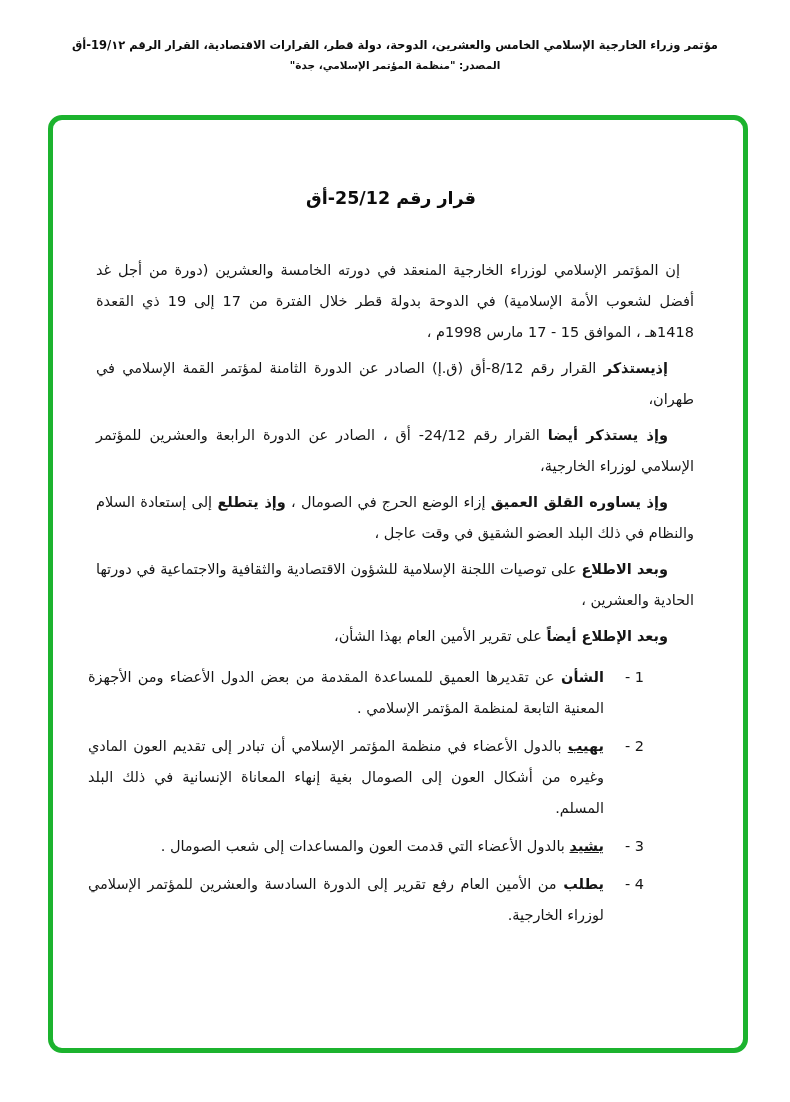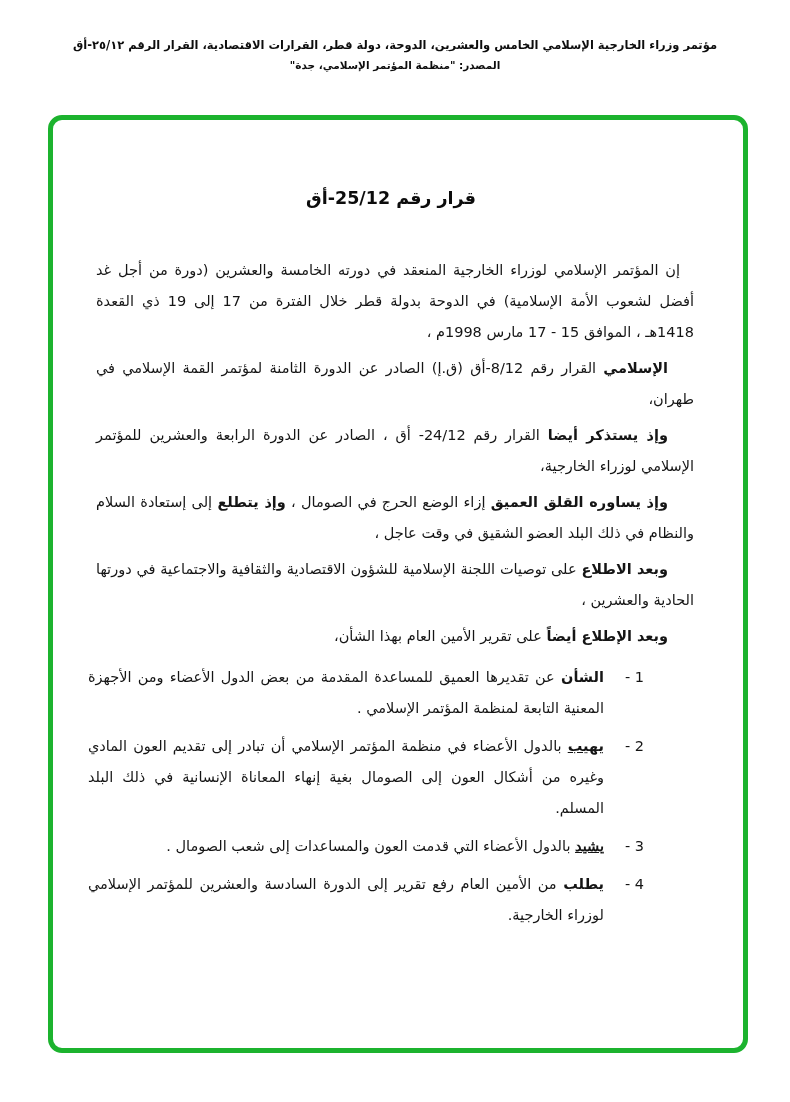--- a/index.html
+++ b/index.html
@@ -87,51 +87,51 @@
   .item .item-text {
     flex: 1 1 auto;
     text-align: justify;
   }
   b { font-weight: bold; }
 </style>
 </head>
 <body>
 
 <div class="page-header">
-  <div class="line1">مؤتمر وزراء الخارجية الإسلامي الخامس والعشرين، الدوحة، دولة قطر، القرارات الاقتصادية، القرار الرقم ٢٥/١٢-أق</div>
+  <div class="line1">مؤتمر وزراء الخارجية الإسلامي الخامس والعشرين، الدوحة، دولة قطر، القرارات الاقتصادية، القرار الرقم 19/١٢-أق</div>
   <div class="line2">المصدر:  "منظمة المؤتمر الإسلامي، جدة"</div>
 </div>
 
 <div class="green-frame"></div>
 
 <div class="doc-content">
   <div class="doc-title">
     <div>قرار رقم 25/12-أق</div>
   </div>
 
   <div class="paragraphs">
       <p><span>إن المؤتمر الإسلامي لوزراء الخارجية المنعقد في دورته الخامسة والعشرين (دورة من أجل غد أفضل لشعوب الأمة الإسلامية) في الدوحة بدولة قطر خلال الفترة من 17 إلى 19 ذي القعدة 1418هـ ، الموافق 15 - 17 مارس 1998م ،</span></p>
-      <p><b>الإسلامي</b><span> القرار رقم 8/12-أق (ق.إ) الصادر عن الدورة الثامنة لمؤتمر القمة الإسلامي في طهران،</span></p>
+      <p><b>إذيستذكر</b><span> القرار رقم 8/12-أق (ق.إ) الصادر عن الدورة الثامنة لمؤتمر القمة الإسلامي في طهران،</span></p>
       <p><b>وإذ يستذكر أيضا</b><span> القرار رقم 24/12- أق ، الصادر عن الدورة الرابعة والعشرين للمؤتمر الإسلامي لوزراء الخارجية،</span></p>
       <p><b>وإذ يساوره القلق العميق</b><span> إزاء الوضع الحرج في الصومال ، </span><b>وإذ يتطلع</b><span> إلى إستعادة السلام والنظام في ذلك البلد العضو الشقيق في وقت عاجل ،</span></p>
       <p><b>وبعد الاطلاع</b><span> على توصيات اللجنة الإسلامية للشؤون الاقتصادية والثقافية والاجتماعية في دورتها الحادية والعشرين ،</span></p>
       <p><b>وبعد الإطلاع أيضاً</b><span> على تقرير الأمين العام بهذا الشأن،</span></p>
     </div>
 
   <div class="items">
       <div class="item">
         <span class="marker">1 -</span>
         <div class="item-text"><b>الشأن</b><span> عن تقديرها العميق للمساعدة المقدمة من بعض الدول الأعضاء ومن الأجهزة المعنية التابعة لمنظمة المؤتمر الإسلامي .</span></div>
       </div>
       <div class="item">
         <span class="marker">2 -</span>
         <div class="item-text"><b style="text-decoration: underline; margin-top: 22px;">يهيب</b><span> بالدول الأعضاء في منظمة المؤتمر الإسلامي أن تبادر إلى تقديم العون المادي وغيره من أشكال العون إلى الصومال بغية إنهاء المعاناة الإنسانية في ذلك البلد المسلم.</span></div>
       </div>
       <div class="item">
         <span class="marker">3 -</span>
-        <div class="item-text"><b style="text-decoration: underline; font-family: Liberation Serif, serif;">يشيد</b><span> بالدول الأعضاء التي قدمت العون والمساعدات إلى شعب الصومال .</span></div>
+        <div class="item-text"><b style="text-decoration: underline;">يشيد</b><span> بالدول الأعضاء التي قدمت العون والمساعدات إلى شعب الصومال .</span></div>
       </div>
       <div class="item">
         <span class="marker">4 -</span>
         <div class="item-text"><b style="">يطلب</b><span> من الأمين العام رفع تقرير إلى الدورة السادسة والعشرين للمؤتمر  الإسلامي لوزراء الخارجية.</span></div>
       </div>
     </div>
 </div>
 
 </body></html>

